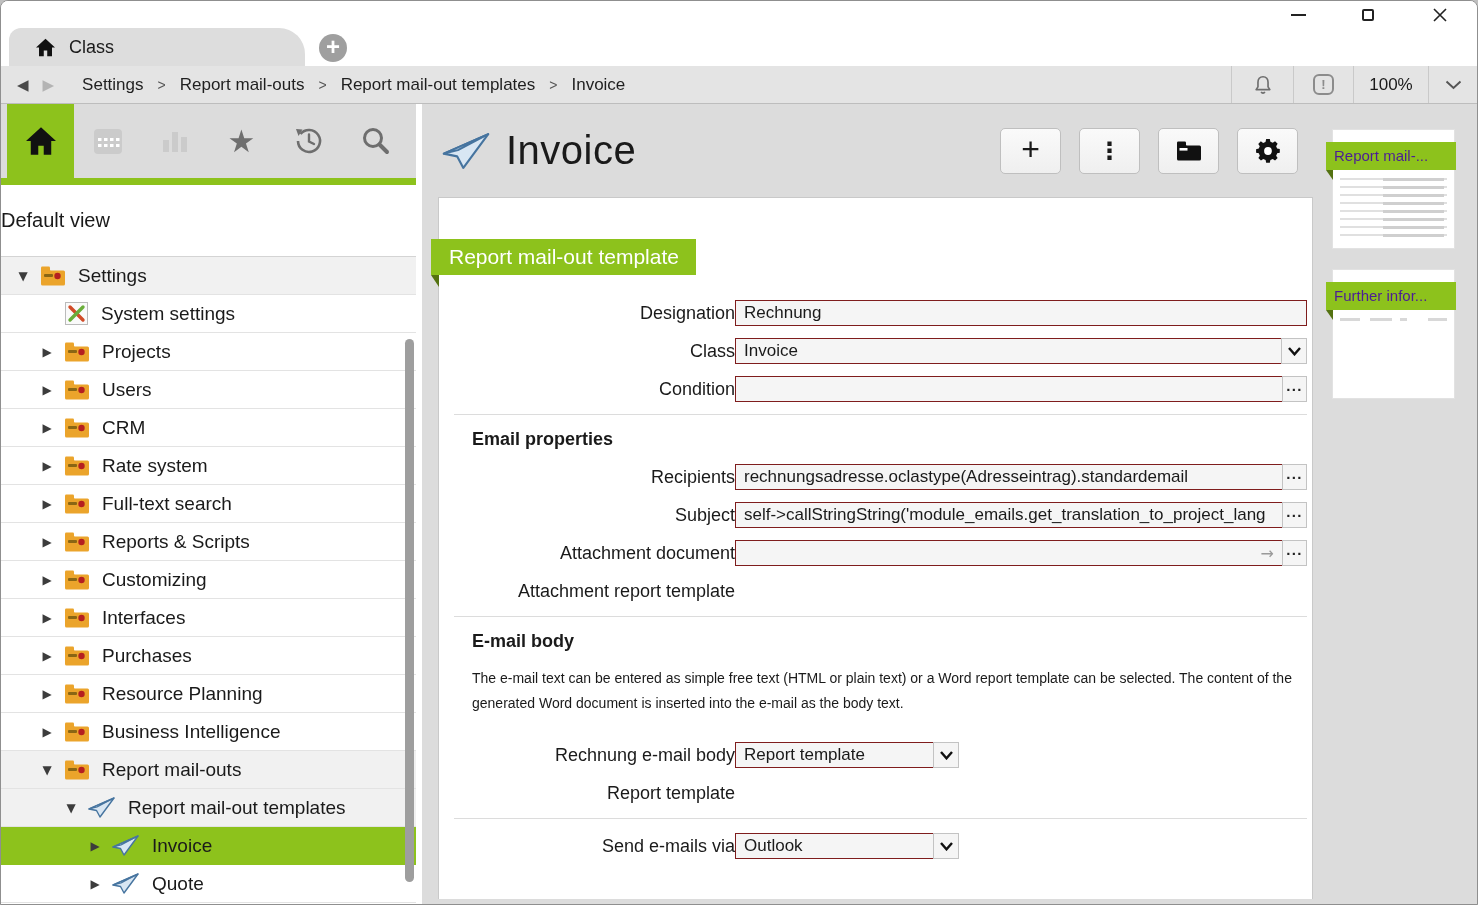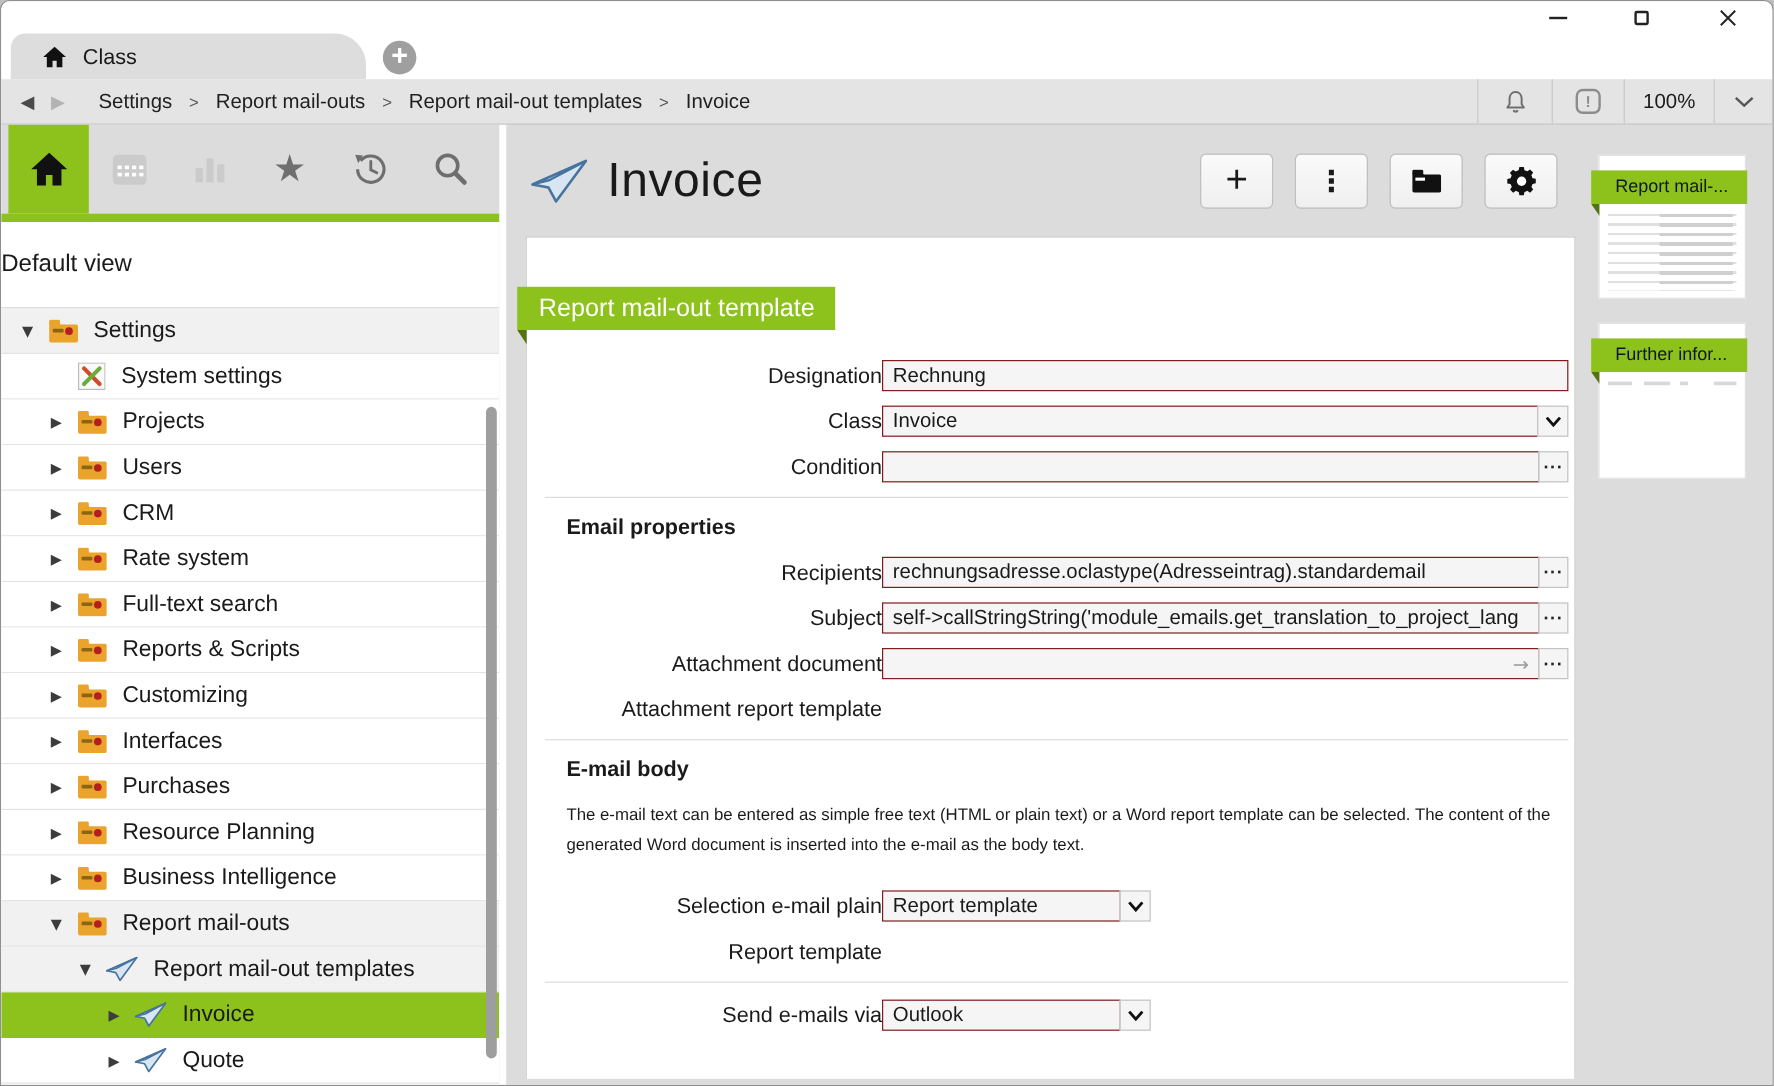--- a/index.html
+++ b/index.html
@@ -99,21 +99,21 @@
   .goarrow { color:#9a9a9a; font-size:16px; margin-left:auto; font-family:"DejaVu Sans",sans-serif; }
   .fsep { height:1px; background:#dcdcdc; margin:12px 0 14px -18px; }
   .fheading { font-weight:bold; font-size:18px; margin-bottom:14px; }
   .fdesc { font-size:14px; line-height:25px; max-width:830px; margin-bottom:26px; }
 
   
   .thumbcard { width:123px; background:#ffffff; border:1px solid #e2e2e2; position:relative; }
   .thumbcard.t1 { height:120px; margin-bottom:20px; }
   .thumbcard.t2 { height:130px; }
   .ribbon { position:absolute; left:-7px; top:12px; width:130px; height:28px; background:#8dc21c;
-            color:#0f172a; font-size:15px; line-height:28px; padding-left:20px; white-space:nowrap; overflow:hidden; }
+            color:#4c1d95; font-size:15px; line-height:28px; padding-left:8px; white-space:nowrap; overflow:hidden; }
   .ribbon-fold { position:absolute; left:-7px; top:40px; }
   .mini-a { position:absolute; left:7px; right:7px; top:48px; height:64px;
             background:repeating-linear-gradient(to bottom, #e0e0e0 0 2px, transparent 2px 8px); }
   .mini-b { position:absolute; left:50px; right:10px; top:48px; height:64px;
             background:repeating-linear-gradient(to bottom, #cfcfcf 0 3px, transparent 3px 8px); }
   .mini-row { position:absolute; left:7px; right:7px; top:48px; height:3px;
               background:linear-gradient(to right,#d8d8d8 0 20px,transparent 20px 30px,#d8d8d8 30px 52px,transparent 52px 60px,#d8d8d8 60px 67px,transparent 67px 88px,#d8d8d8 88px 100%); }
 
   svg { display:block; }
 </style>
@@ -560,21 +560,21 @@
 
           <div class="frow">
             <span class="flabel">Attachment report template</span>
           </div>
 
           <div class="fsep"></div>
           <div class="fheading">E-mail body</div>
           <div class="fdesc">The e-mail text can be entered as simple free text (HTML or plain text) or a Word report template can be selected. The content of the generated Word document is inserted into the e-mail as the body text.</div>
 
           <div class="frow">
-            <span class="flabel">Selection e-mail plain</span>
+            <span class="flabel">Rechnung e-mail body</span>
             <div class="fctl narrow">
               <div class="fieldbox">
                   <span class="val">Report template</span>
                 </div>
               <div class="selbtn">
                   <svg width="13" height="9" viewBox="0 0 13 9">
                     <path d="M1 1 L6.5 7.3 L12 1" fill="none" stroke="#111" stroke-width="2.4"></path>
                   </svg>
                 </div>
             </div>

